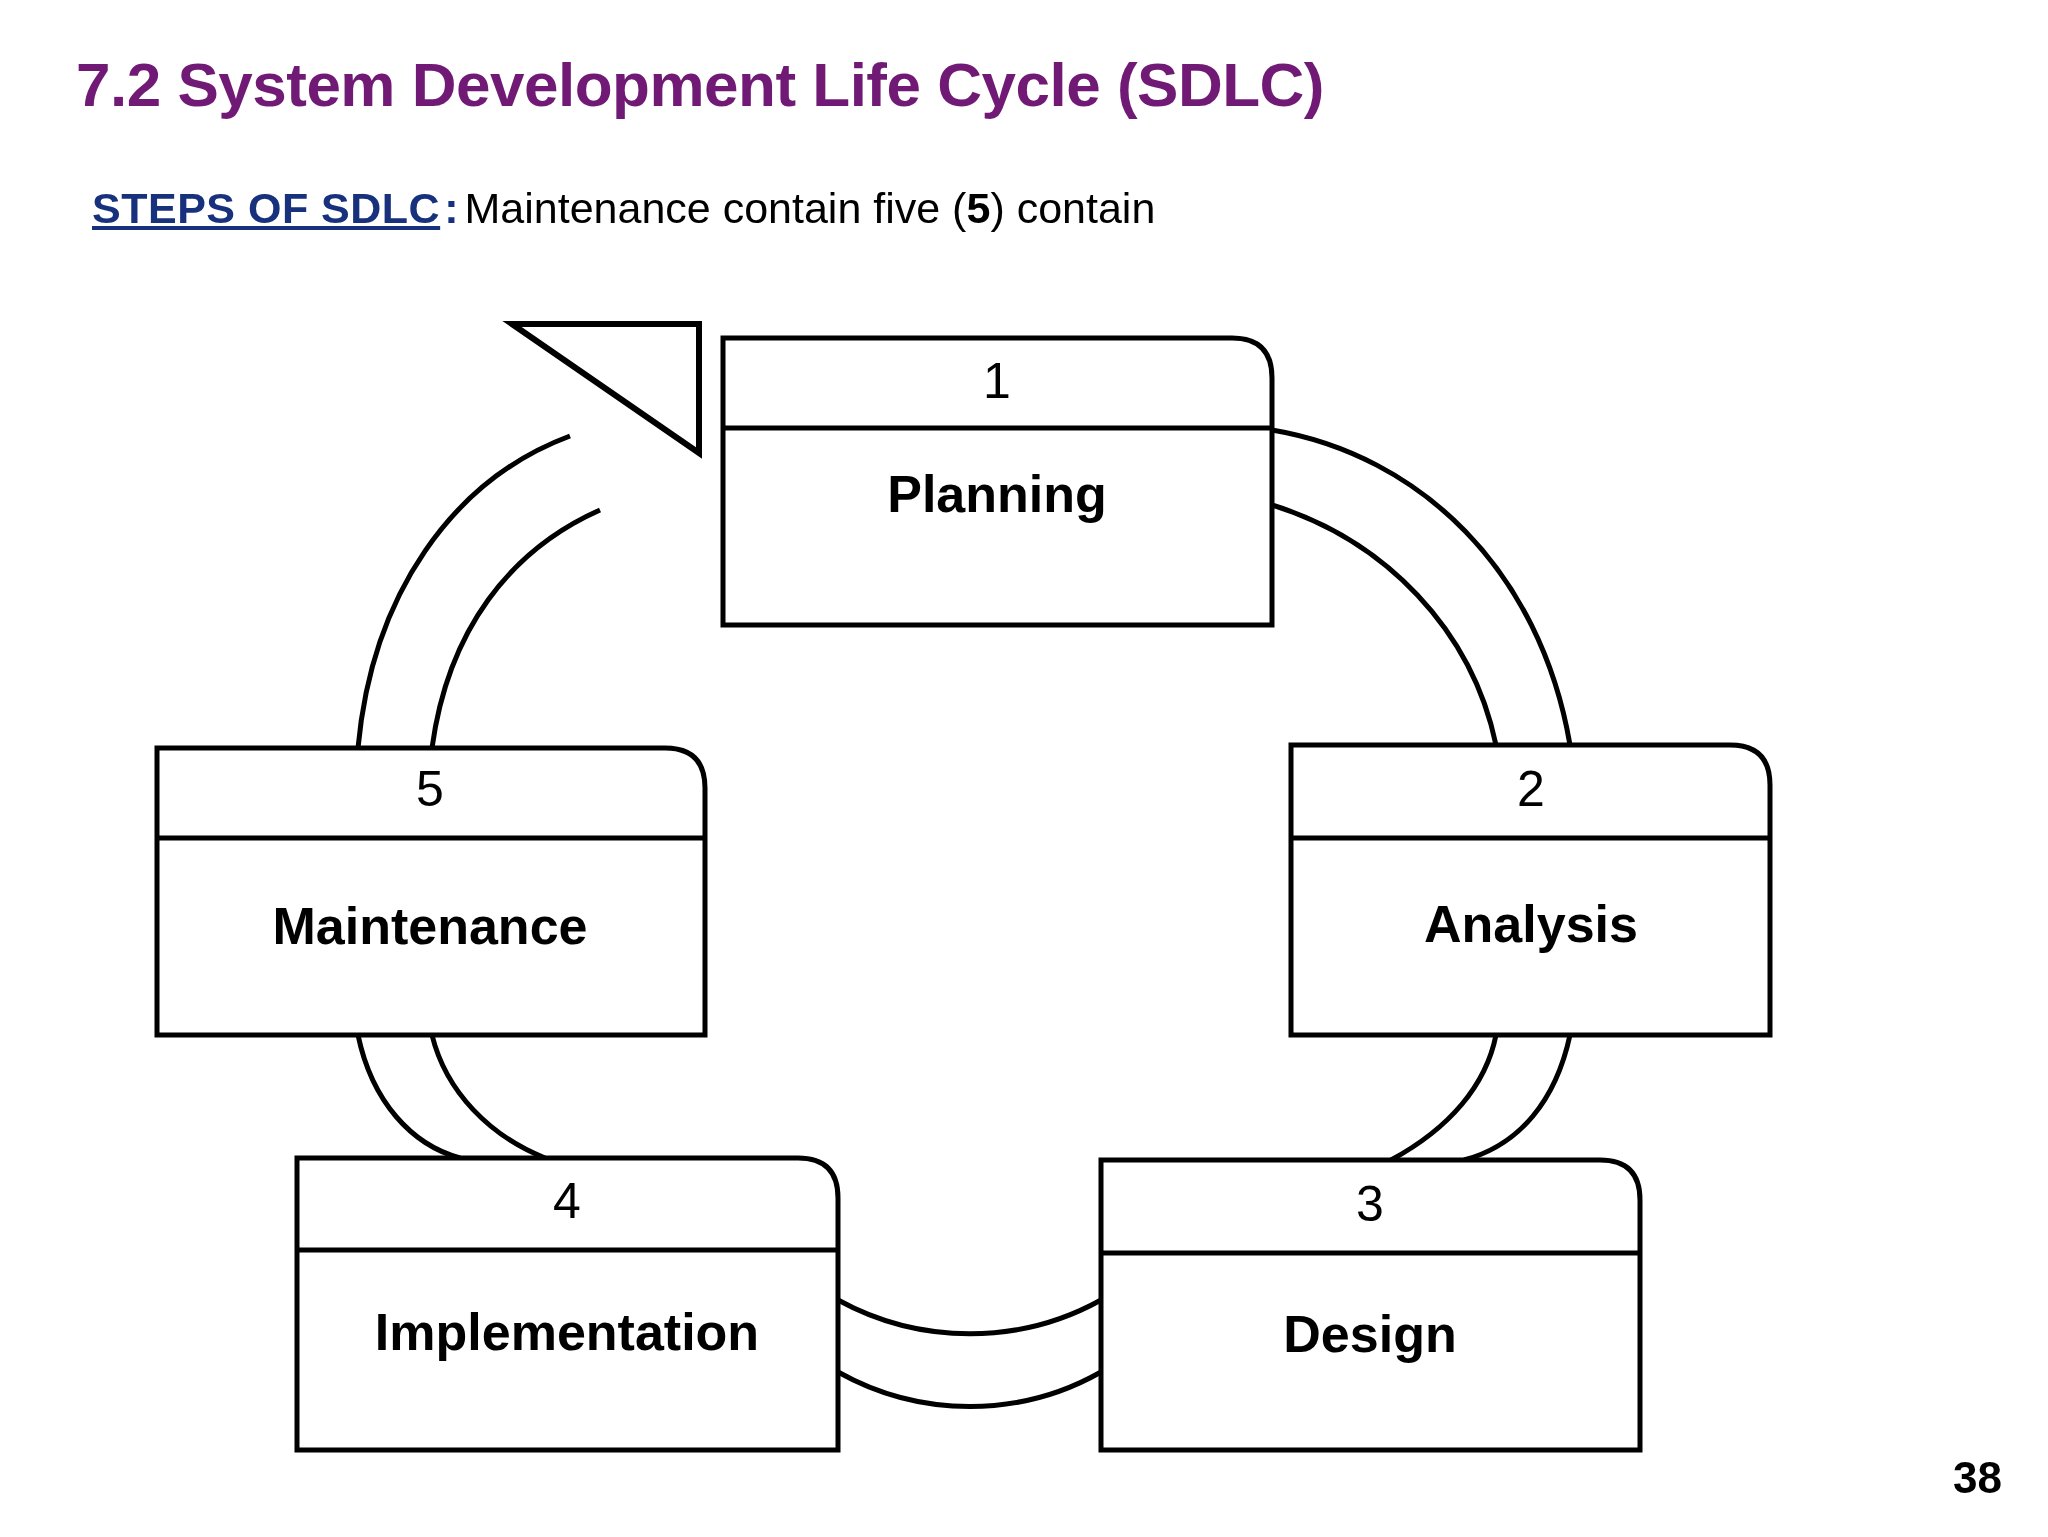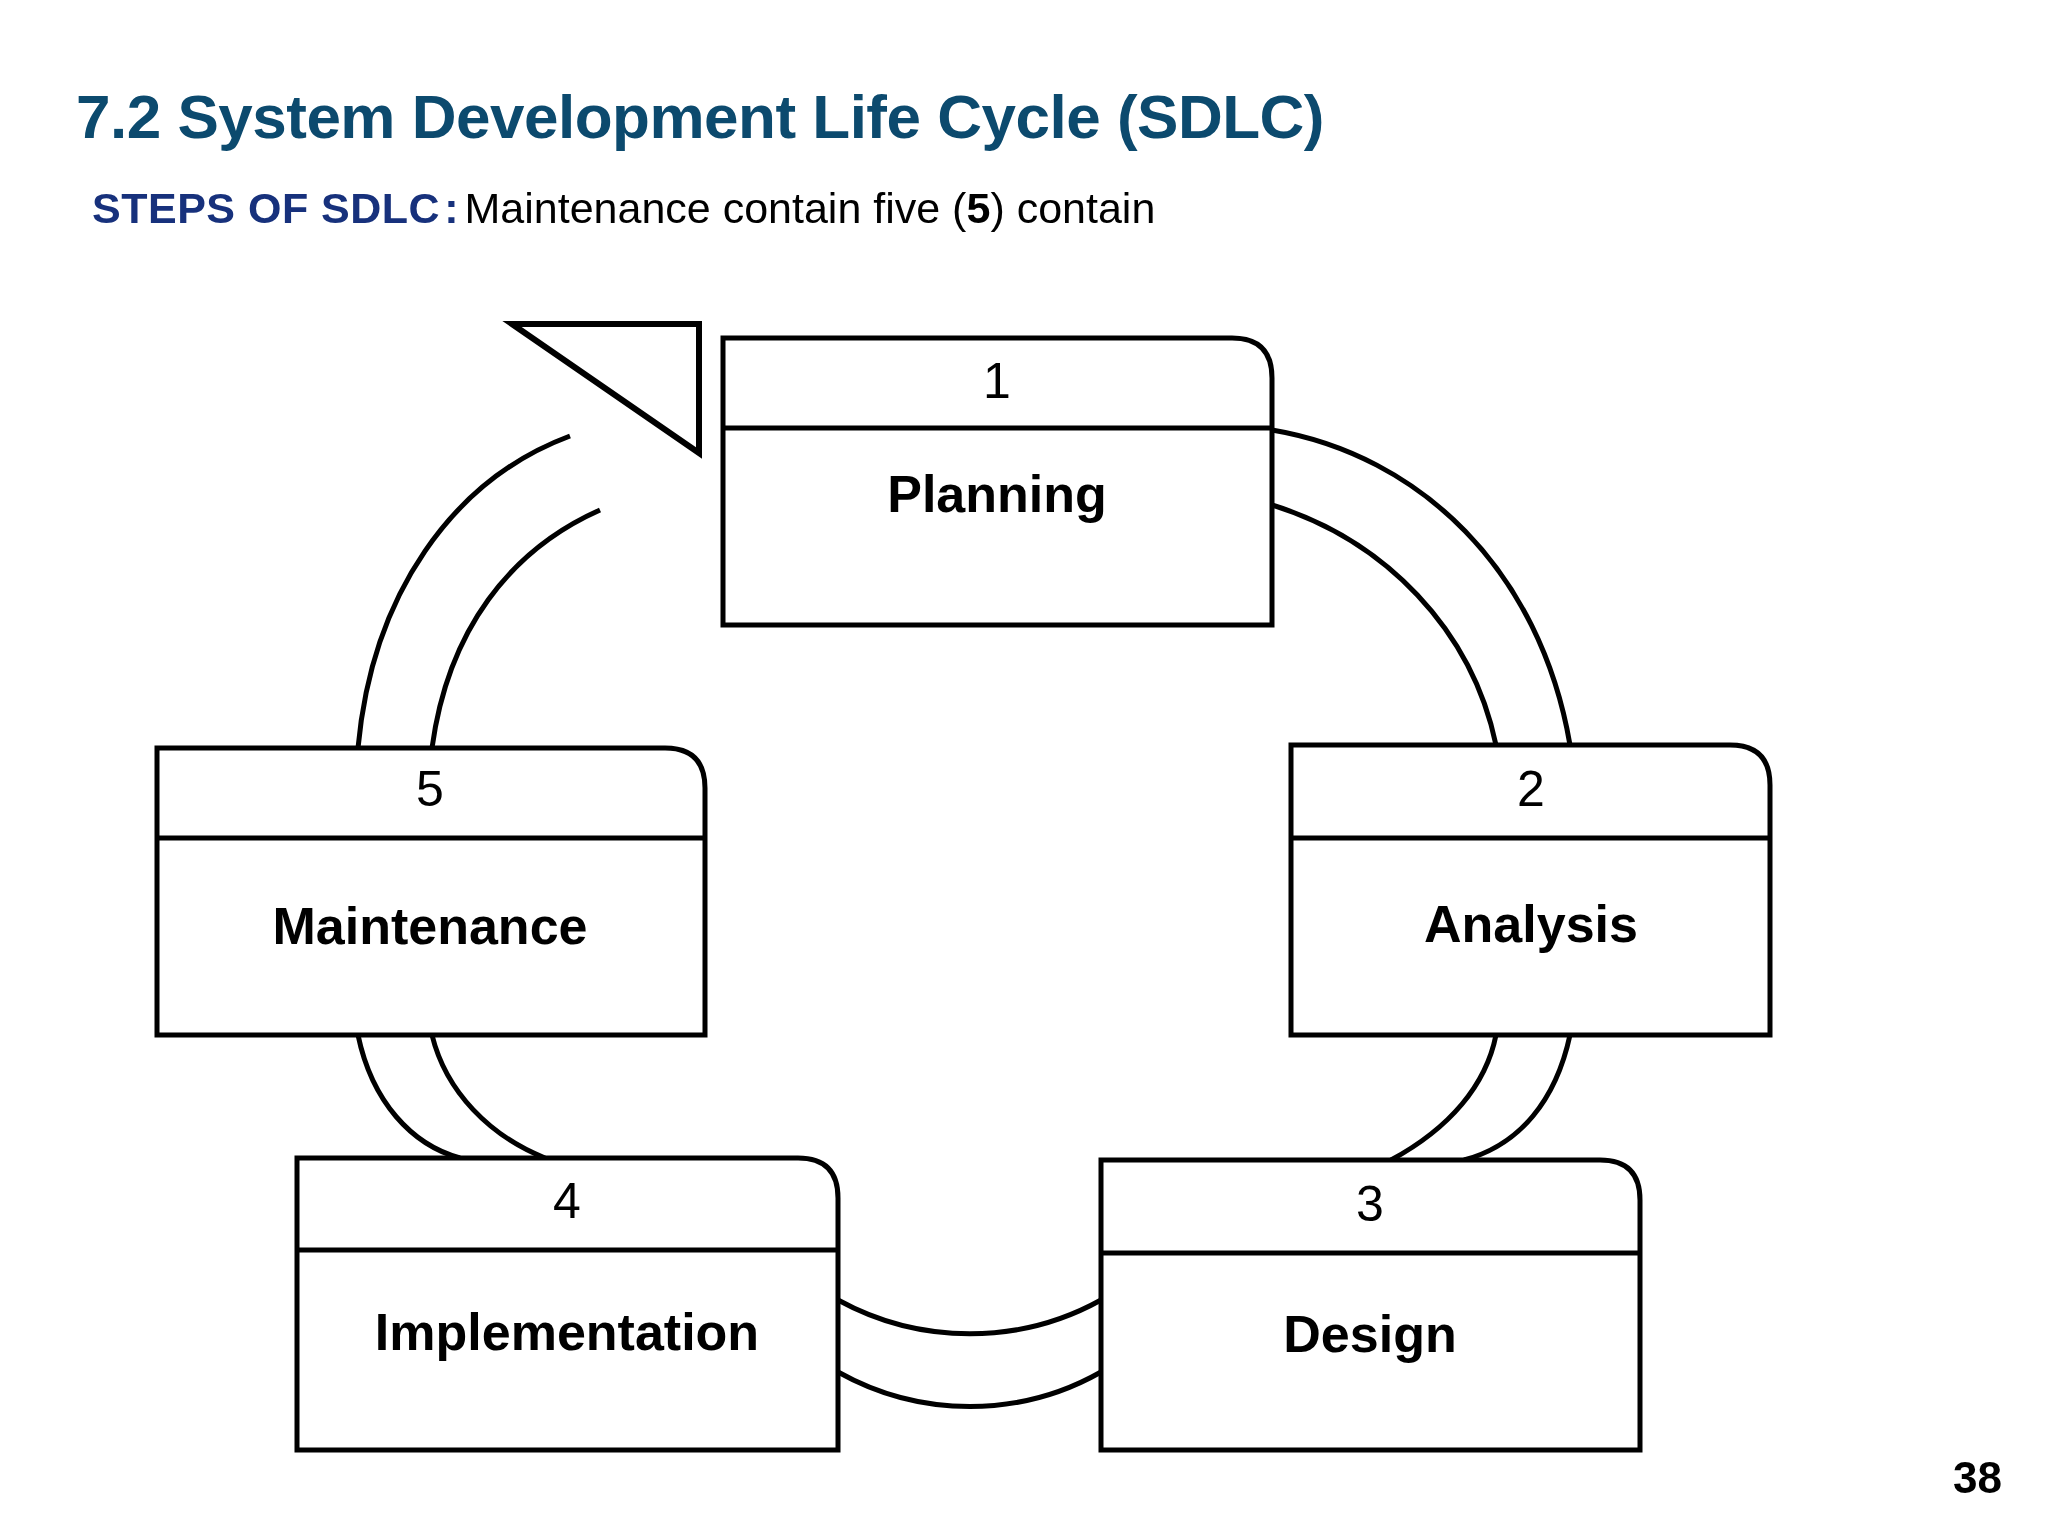--- a/index.html
+++ b/index.html
@@ -24,37 +24,37 @@
 
   
   #slide-title {
     position: absolute;
     left: 76px;
     top: 52px;
     font-size: 62px;
     font-weight: bold;
     letter-spacing: -0.5px;
     white-space: nowrap;
-    color: #0c4a6e;
+    color: #701a75;
     line-height: 1.05;
-    margin-top: 32px;
   }
 
   #slide-subtitle {
     position: absolute;
     left: 92px;
     top: 185px;
     font-size: 43px;
     white-space: nowrap;
     line-height: 1.1;
   }
   #subtitle-lead {
     font-weight: bold;
     color: #17317C;
     letter-spacing: 0.5px;
+    text-decoration: underline;
   }
   #subtitle-colon {
     font-weight: bold;
     color: #17317C;
     padding-left: 4px;
     padding-right: 6px;
   }
   #subtitle-rest {
     color: #000000;
     font-weight: normal;

